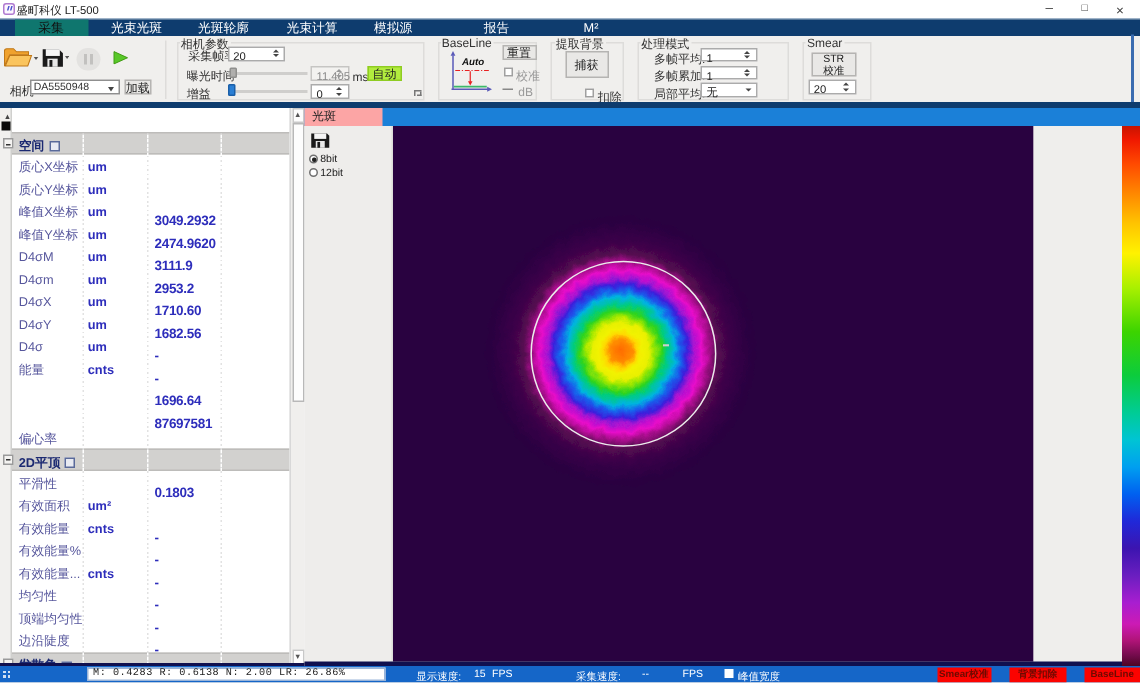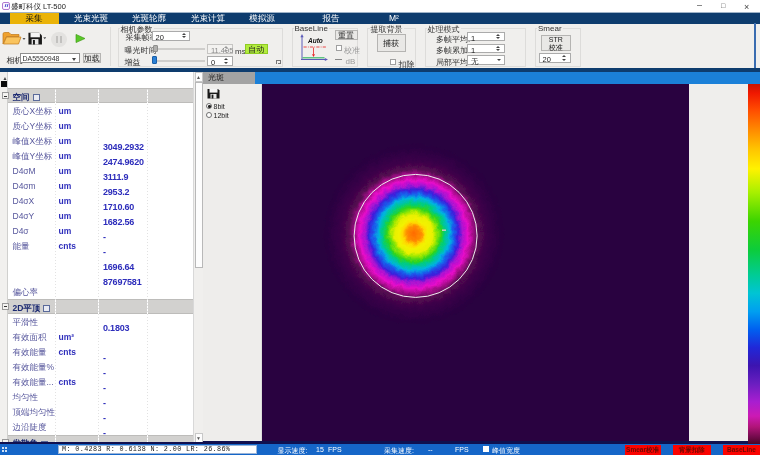--- a/index.html
+++ b/index.html
@@ -7,21 +7,21 @@
 .abs{position:absolute;}
 
 #titlebar{position:absolute;left:0;top:0;width:760px;height:12px;background:#ffffff;}
 #appico{position:absolute;left:2px;top:1.5px;width:7.5px;height:8px;border:1px solid #b07ad0;border-radius:2px;background:#fdf6ff;}
 #appico i{position:absolute;top:1.8px;width:1.2px;height:3.4px;background:#4a52cc;transform:skewX(-16deg);}
 #apptitle{position:absolute;left:11px;top:2px;font-size:7.5px;color:#222;letter-spacing:0;}
 .winbtn{position:absolute;top:2px;font-size:9px;color:#444;}
 
 #tabbar{position:absolute;left:0;top:12px;width:760px;height:11.5px;background:#0e3c6e;border-top:1px solid #9fb3c8;}
 .mtab{position:absolute;top:0;height:11.5px;font-size:8.5px;color:#fff;text-align:center;line-height:11.5px;}
-#tab-active{position:absolute;left:9.5px;top:0;width:49px;height:11.5px;background:#eab308;color:#111;font-size:8.5px;text-align:center;line-height:11px;}
+#tab-active{position:absolute;left:9.5px;top:0;width:49px;height:11.5px;background:#0f766e;color:#111;font-size:8.5px;text-align:center;line-height:11px;}
 
 #toolbar{position:absolute;left:0;top:23.5px;width:760px;height:44px;background:#f0efed;}
 .gbox{position:absolute;border:1px solid #dddcda;top:4.5px;height:38.5px;}
 .glabel{position:absolute;top:0.5px;font-size:8px;color:#333;background:#f0efed;padding:0 1px;white-space:nowrap;}
 .btn{position:absolute;background:#e9e8e6;border:1px solid #b5b4b2;font-size:8px;color:#222;text-align:center;}
 .spin{position:absolute;background:#fff;border:1px solid #ababab;font-size:7.5px;color:#222;}
 .spin .v{position:absolute;left:3px;top:1px;}
 .spin .ar{position:absolute;right:1px;top:0;width:9px;height:100%;display:flex;flex-direction:column;align-items:center;justify-content:center;gap:1.5px;}
 .tu{width:0;height:0;border-left:2.3px solid transparent;border-right:2.3px solid transparent;border-bottom:2.8px solid #444;}
 .td{width:0;height:0;border-left:2.3px solid transparent;border-right:2.3px solid transparent;border-top:2.8px solid #444;}
@@ -192,21 +192,21 @@
 .gname{left:4.5px;color:#1c2a72;font-weight:bold;}
 .gicon{display:inline-block;width:7px;height:7px;border:1px solid #5a6a9a;background:#e8eaf2;margin-left:3px;vertical-align:-1px;}
 .minusbox{position:absolute;left:-6.5px;width:7px;height:7px;background:#f4f3f1;border:1px solid #9a9a9a;}
 .minusbox::after{content:"";position:absolute;left:1px;top:2.4px;width:3.4px;height:1px;background:#333;}
 .vline{position:absolute;top:17px;width:1px;height:355.5px;background:repeating-linear-gradient(#e2e2e2 0 1px,#fff 1px 3px);}
 #tscroll{position:absolute;right:0;top:0;width:9.5px;height:372.5px;background:#f0efed;border-left:1px solid #d8d8d8;}
 .sarrow{position:absolute;left:0.5px;width:8px;height:10px;background:#fdfdfd;border:1px solid #c8c8c8;font-size:5px;color:#555;text-align:center;line-height:9px;}
 #sthumb{position:absolute;left:0.5px;top:10.5px;width:8px;height:186px;background:#fdfdfd;border:1px solid #b8b8b8;}
 
 #spotbar{position:absolute;left:202.5px;top:71.5px;width:557.5px;height:12.5px;background:#1b80d8;}
-#spottab{position:absolute;left:0px;top:0px;width:52px;height:12.5px;background:#a3a3a3;font-size:8px;color:#222;line-height:12px;padding-left:5.5px;}
+#spottab{position:absolute;left:0px;top:0px;width:52px;height:12.5px;background:#fca5a5;font-size:8px;color:#222;line-height:12px;padding-left:5.5px;}
 #sidebar{position:absolute;left:202.5px;top:84px;width:59.5px;height:357px;background:#eeedeb;border-right:1px solid #dddcda;}
 .radio{position:absolute;width:6px;height:6px;border:1px solid #707070;border-radius:50%;background:#fff;}
 .radio.sel::after{content:"";position:absolute;left:1.2px;top:1.2px;width:2.6px;height:2.6px;border-radius:50%;background:#222;}
 .rlbl{position:absolute;font-size:7px;color:#222;}
 #field{position:absolute;left:262px;top:84px;width:427px;height:357px;background:#290240;}
 #grayR{position:absolute;left:689px;top:84px;width:59px;height:357px;background:#efeeec;}
 #cbar{position:absolute;left:748px;top:84px;width:12px;height:361px;background:linear-gradient(
   #c81400 0%, #f01800 2.5%, #ff4a00 7%, #ff8800 12.5%, #ffc400 18%, #fff200 23.5%,
   #a8f000 30%, #3cd400 38%, #0ccc3c 46%, #00cc96 53%, #00c4d4 58%, #009ff0 63%,
   #0060f0 68%, #2028d8 73%, #3c14b0 78%, #6a1ec0 83%, #a81ed0 88%, #cc1ab4 92%,

